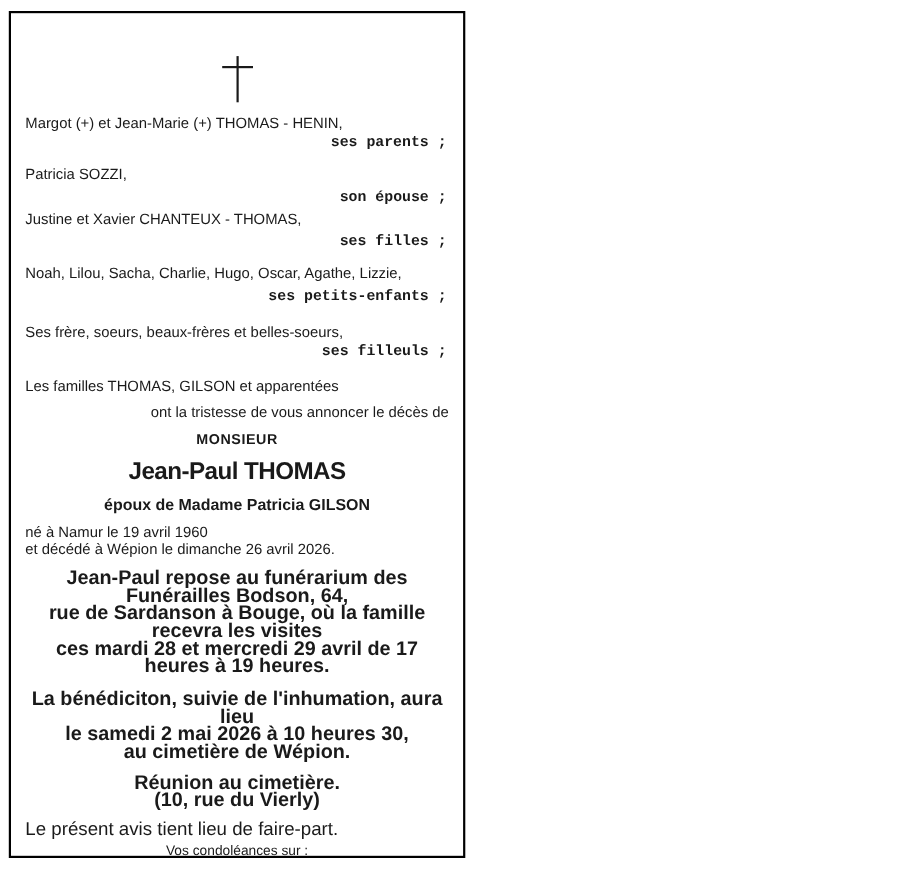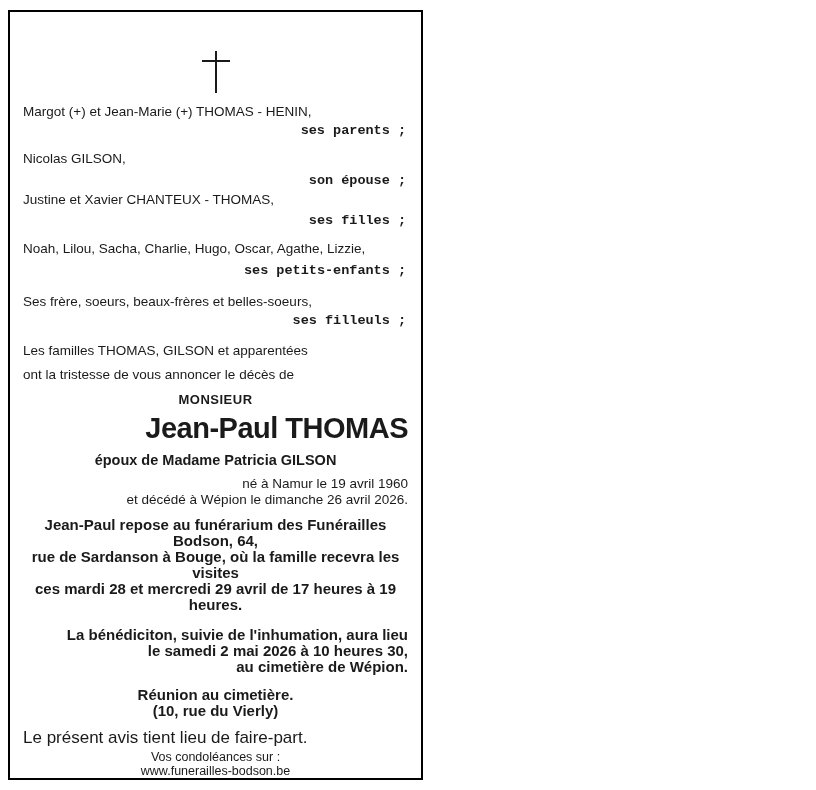--- a/index.html
+++ b/index.html
@@ -66,65 +66,65 @@
     white-space: nowrap;
   }
   .label-right {
     font-size: 13.5px;
     line-height: 19px;
     font-weight: bold;
     text-align: right;
     padding-right: 2px;
     font-family: Liberation Mono, monospace;
   }
-  .center { text-align: left; }
+  .center { text-align: right; }
   .mt9  { margin-top: 9px; }
   .mt3  { margin-top: 3px; }
   .mt6  { margin-top: 6px; }
   .mt2  { margin-top: 2px; }
   .mt12 { margin-top: 12px; }
   .mt11 { margin-top: 11px; }
   .mt5  { margin-top: 5px; }
   .monsieur {
     margin-top: 6px;
     font-size: 13px;
     line-height: 19px;
     font-weight: bold;
     text-align: center;
     letter-spacing: 0.5px;
   }
   .deceased-name {
     margin-top: 1px;
-    font-size: 29px;
+    font-size: 22px;
     line-height: 36px;
     font-weight: bold;
-    text-align: right;
+    text-align: center;
     letter-spacing: -0.5px;
   }
   .epoux {
     margin-top: 4px;
     font-size: 14.5px;
     line-height: 20px;
     font-weight: bold;
     text-align: center;
   }
   .birth-death {
     margin-top: 6px;
     font-size: 13.5px;
     line-height: 16px;
-    text-align: right;
+    text-align: left;
   }
   .bold-par {
-    font-size: 15px;
+    font-size: 18px;
     line-height: 16px;
     font-weight: bold;
     text-align: center;
   }
   .visitation { margin-top: 9px; }
-  .ceremony { margin-top: 14px; text-align: right; }
+  .ceremony { margin-top: 14px; }
   .reunion { margin-top: 12px; }
   .notice {
     margin-top: 8px;
     font-size: 17px;
     line-height: 21px;
   }
   .footer-small {
     margin-top: 2px;
     font-size: 12.5px;
     line-height: 14px;
@@ -140,21 +140,21 @@
     <div class="cross-wrap">
       <div class="cross">
         <div class="v"></div>
         <div class="h"></div>
       </div>
     </div>
 
     <div class="line mt9">Margot (+) et Jean-Marie (+) THOMAS - HENIN,</div>
     <div class="label-right">ses parents ;</div>
 
-    <div class="line mt9">Nicolas GILSON,</div>
+    <div class="line mt9">Patricia SOZZI,</div>
     <div class="label-right mt3">son épouse ;</div>
 
     <div class="line">Justine et Xavier CHANTEUX - THOMAS,</div>
     <div class="label-right mt2">ses filles ;</div>
 
     <div class="line mt9">Noah, Lilou, Sacha, Charlie, Hugo, Oscar, Agathe, Lizzie,</div>
     <div class="label-right mt3">ses petits-enfants ;</div>
 
     <div class="line mt12">Ses frère, soeurs, beaux-frères et belles-soeurs,</div>
 

